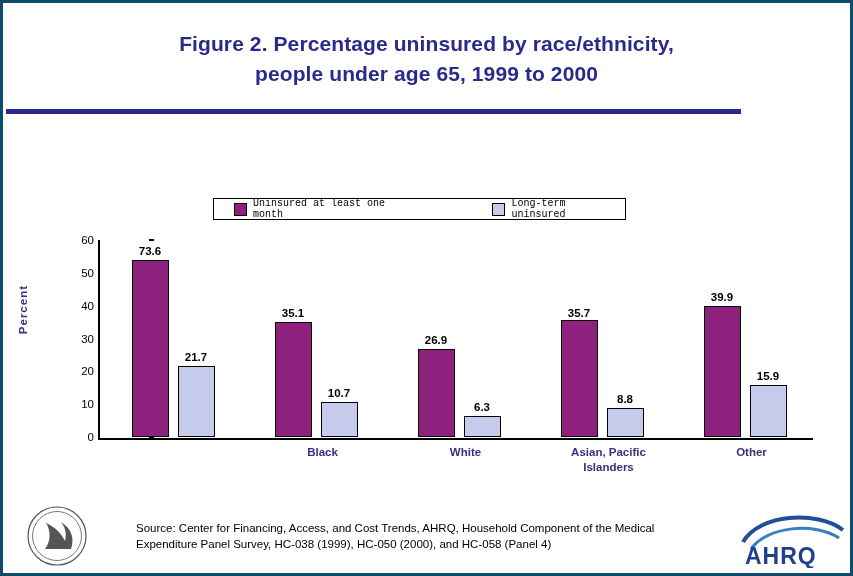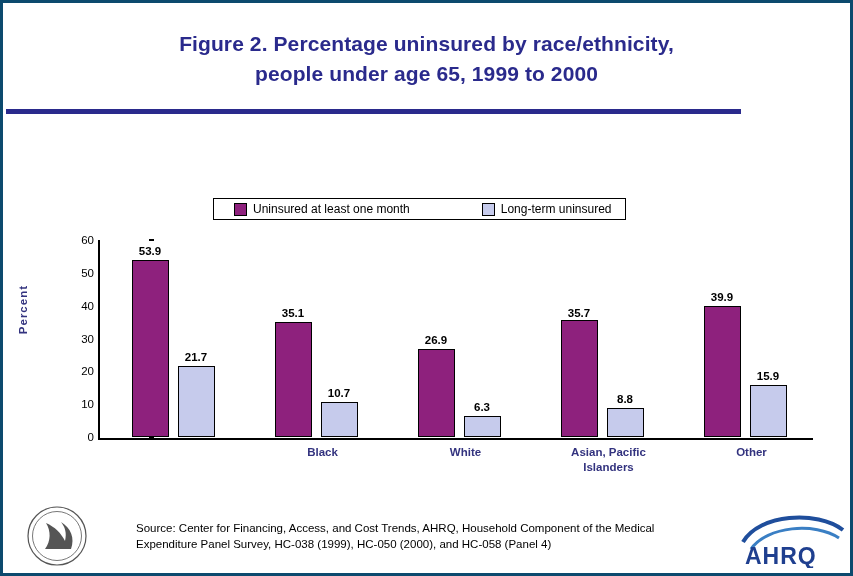--- a/index.html
+++ b/index.html
@@ -52,22 +52,23 @@
     height: 22px;
     border: 1px solid #000000;
     background: #ffffff;
     display: flex;
     align-items: center;
     box-sizing: border-box;
   }
   .legend-item {
     display: flex;
     align-items: center;
-    font-size: 12px;
+    font-size: 10px;
     color: #000000;
+    font-family: Liberation Mono, monospace;
   }
   .legend-item.first { margin-left: 20px; }
   .legend-item.second { margin-left: 72px; }
   .swatch {
     width: 11px;
     height: 11px;
     border: 1px solid #000000;
     margin-right: 6px;
   }
   .swatch.s1 { background: #8e217d; }
@@ -231,21 +232,21 @@
       <div class="ytick-mark" style="top: 31.8333px;"></div>
       <div class="ytick-label" style="top: 0px;">60</div>
       <div class="ytick-mark" style="top: -1px;"></div>
     </div>
   <div id="axis-y"></div>
   <div id="axis-x"></div>
 
   <div id="plot">
       <div class="group" style="left: 10px;">
         <div class="bar b1" style="height: 176.972px;"></div>
-        <div class="bar-value v1" style="bottom: 179.972px;">53.9</div>
+        <div class="bar-value v1" style="bottom: 179.972px;">73.6</div>
         <div class="bar b2" style="height: 71.2483px;"></div>
         <div class="bar-value v2" style="bottom: 74.2483px;">21.7</div>
       </div>
       <div class="group" style="left: 153px;">
         <div class="bar b1" style="height: 115.245px;"></div>
         <div class="bar-value v1" style="bottom: 118.245px;">35.1</div>
         <div class="bar b2" style="height: 35.1317px;"></div>
         <div class="bar-value v2" style="bottom: 38.1317px;">10.7</div>
         <div class="cat-label">
           <div>Black</div>

